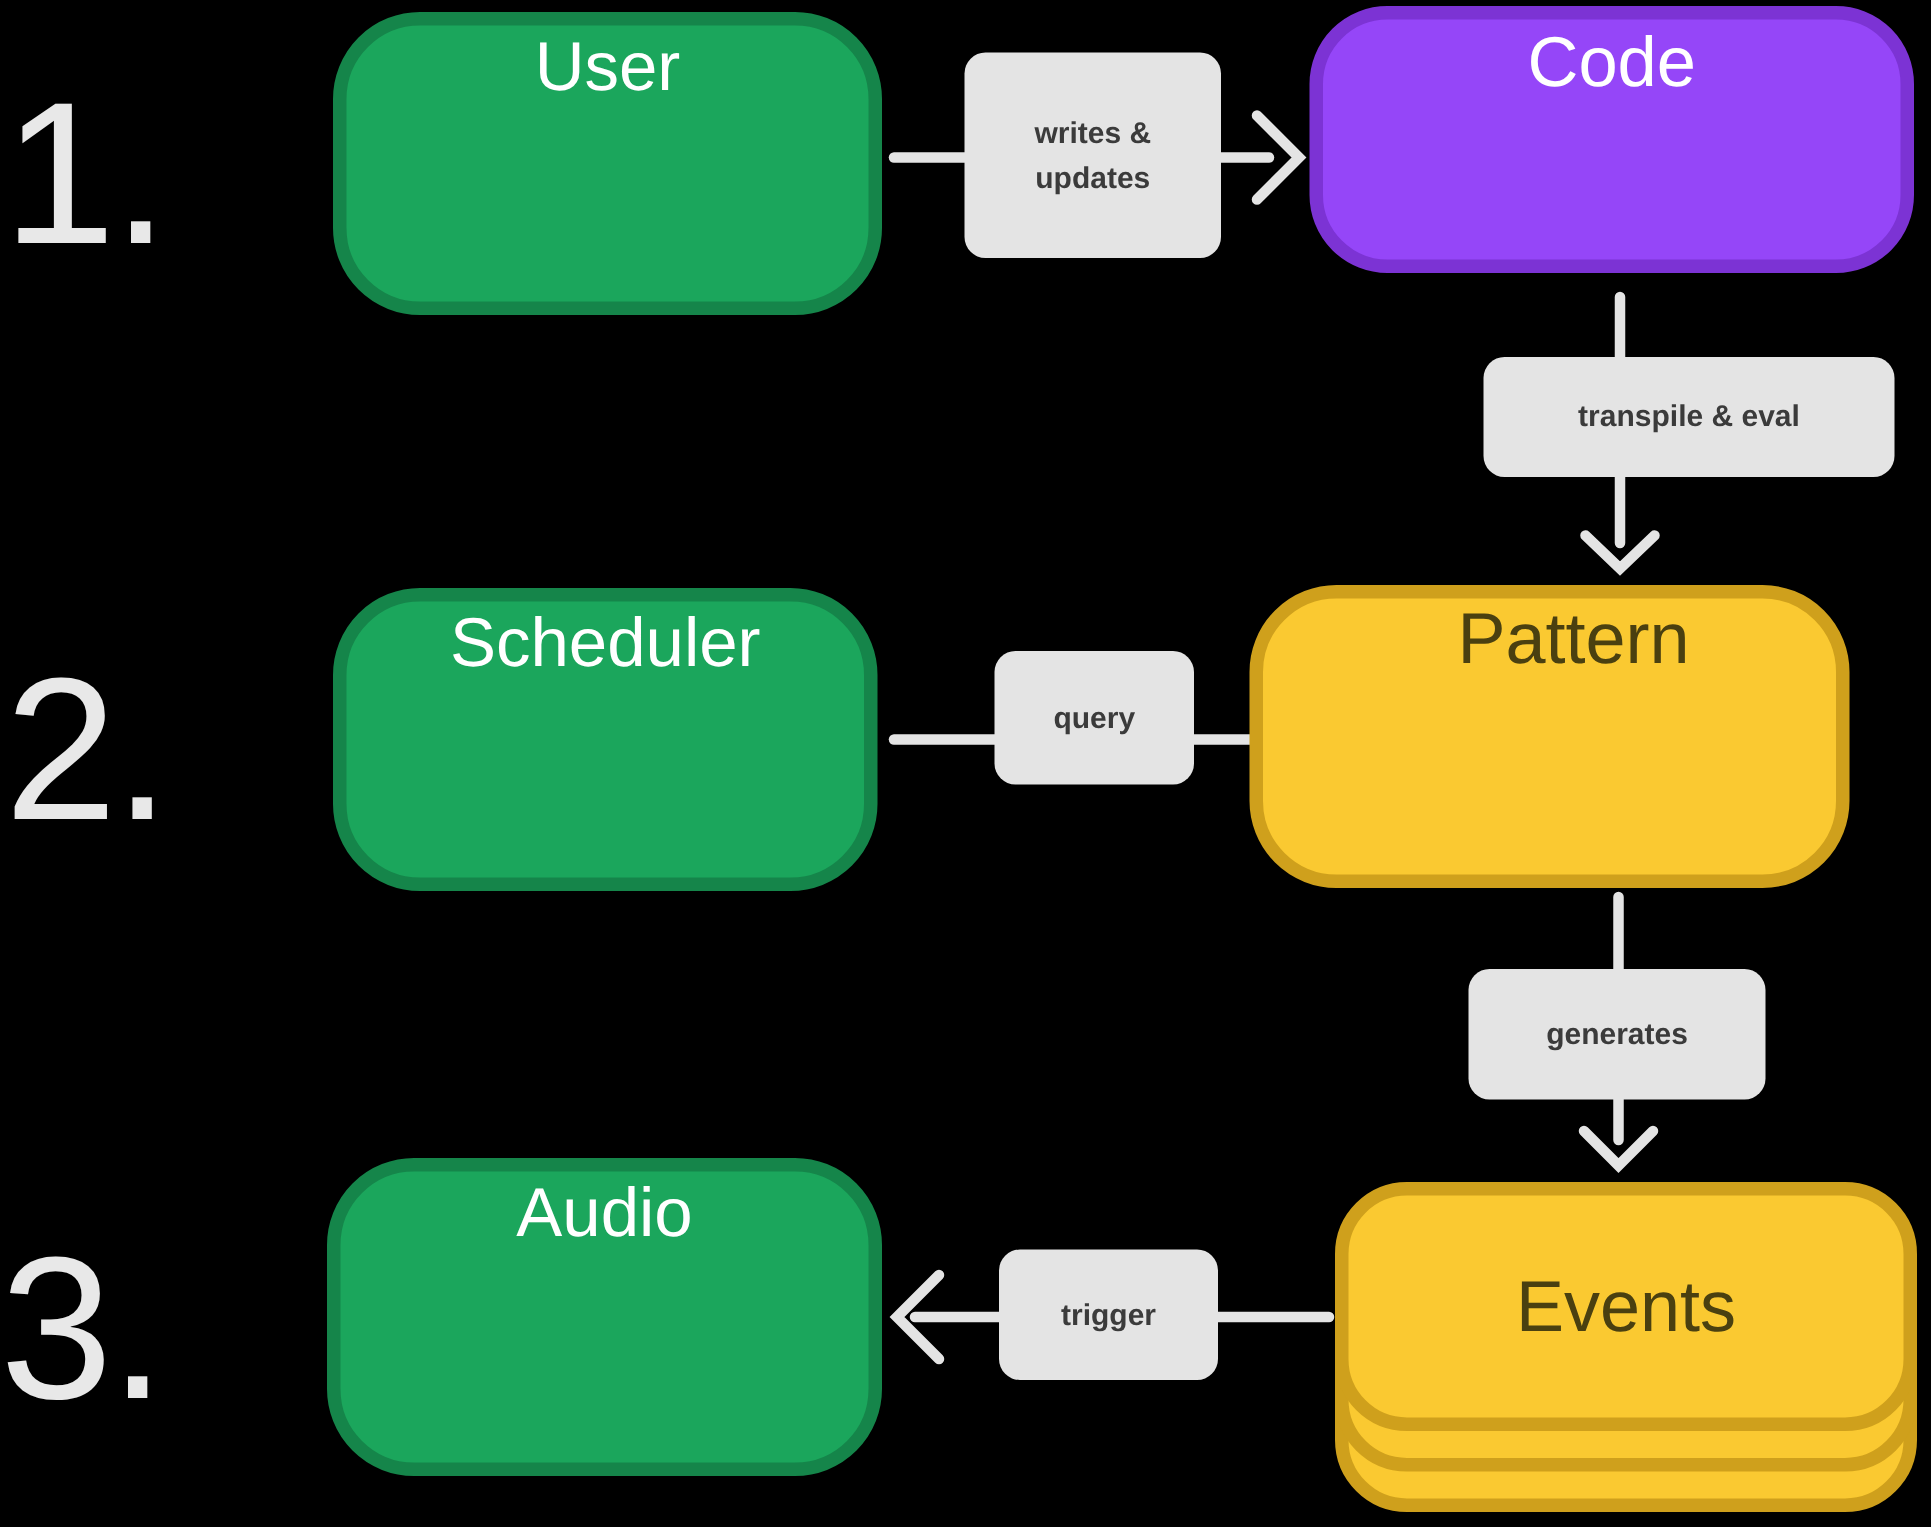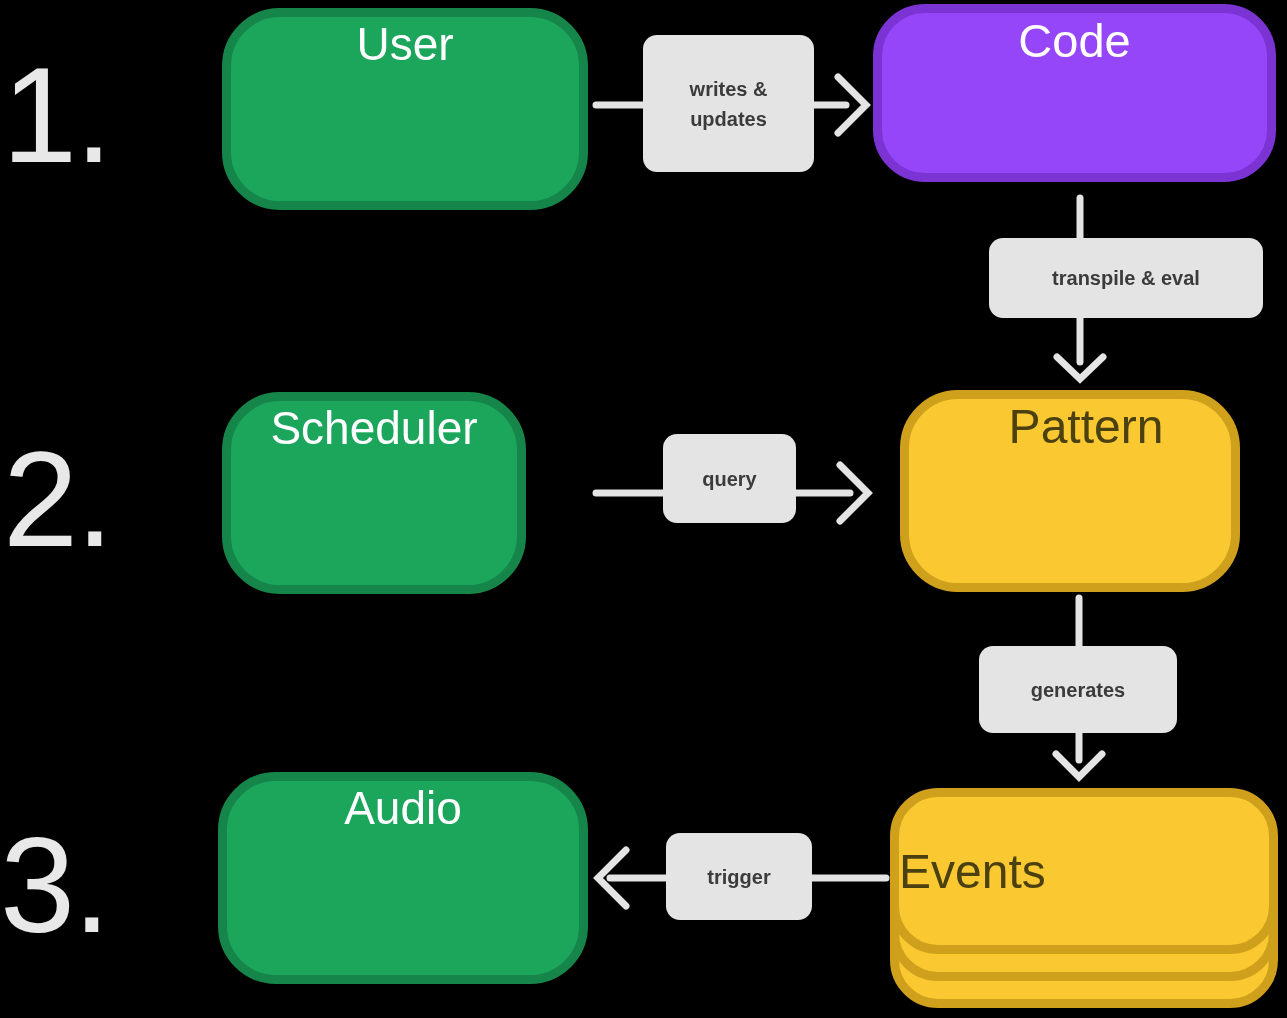--- a/index.html
+++ b/index.html
@@ -82,21 +82,21 @@
     position: absolute;
     left: 890px; width: 388px; height: 166px;
     background: var(--yellow-fill);
     border: 9px solid var(--yellow-border);
     border-radius: 48px;
   }
   .events-card.back   { top: 842px; z-index: 3; }
   .events-card.mid    { top: 815px; z-index: 4; }
   .events-card.front  {
     top: 788px; z-index: 5;
-    display: flex; align-items: center; justify-content: flex-start;
+    display: flex; align-items: center; justify-content: center;
     color: var(--yellow-text); font-size: 48px; font-weight: 500;
   }
   .edge-label {
     position: absolute;
     z-index: 6;
     display: flex; align-items: center; justify-content: center;
     background: var(--label-bg);
     color: var(--label-text);
     border-radius: 14px;
     font-size: 20px;
@@ -133,24 +133,24 @@
   <div class="step-number" style="left:3px; top:432px;">2.</div>
   <div class="step-number" style="left:0px; top:818px;">3.</div>
 
   <div class="node node-green" style="left:222px; top:8px; width:366px; height:202px;">
     <span>User</span>
   </div>
   <div class="node node-purple" style="left:873px; top:4px; width:403px; height:178px;">
     <span>Code</span>
   </div>
 
-  <div class="node node-green" style="left:222px; top:392px; width:304px; height:202px;">
+  <div class="node node-green" style="left:222px; top:392px; width:363px; height:202px;">
     <span>Scheduler</span>
   </div>
-  <div class="node node-yellow" style="left:900px; top:390px; width:340px; height:202px;padding-left:32px;">
+  <div class="node node-yellow" style="left:833px; top:390px; width:400px; height:202px;padding-left:32px;">
     <span>Pattern</span>
   </div>
 
   <div class="node node-green" style="left:218px; top:772px; width:370px; height:212px;">
     <span>Audio</span>
   </div>
   <div class="events-card back"></div>
   <div class="events-card mid"></div>
   <div class="events-card front">
     <span>Events</span>

